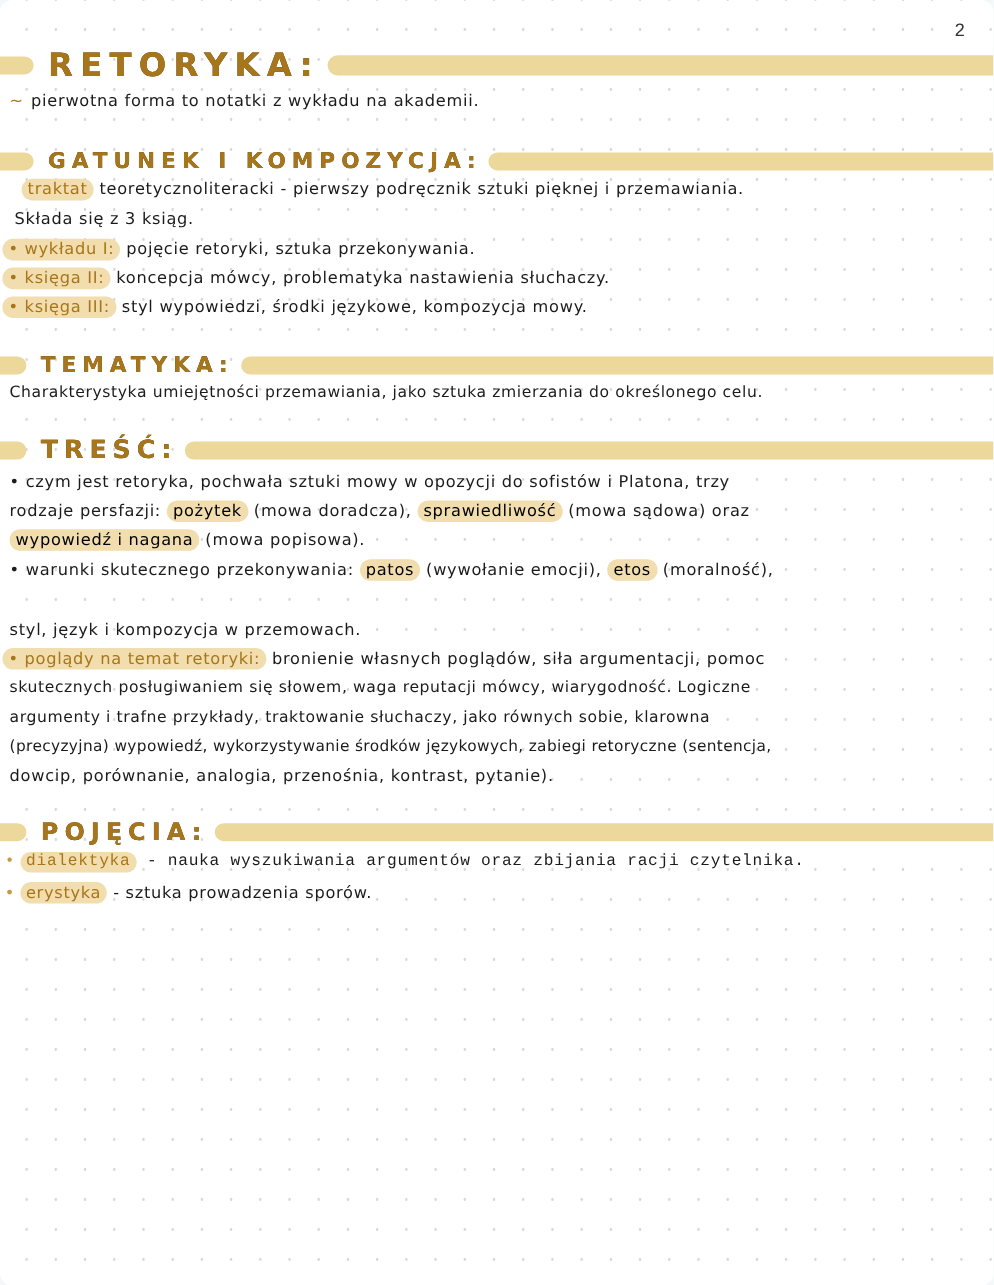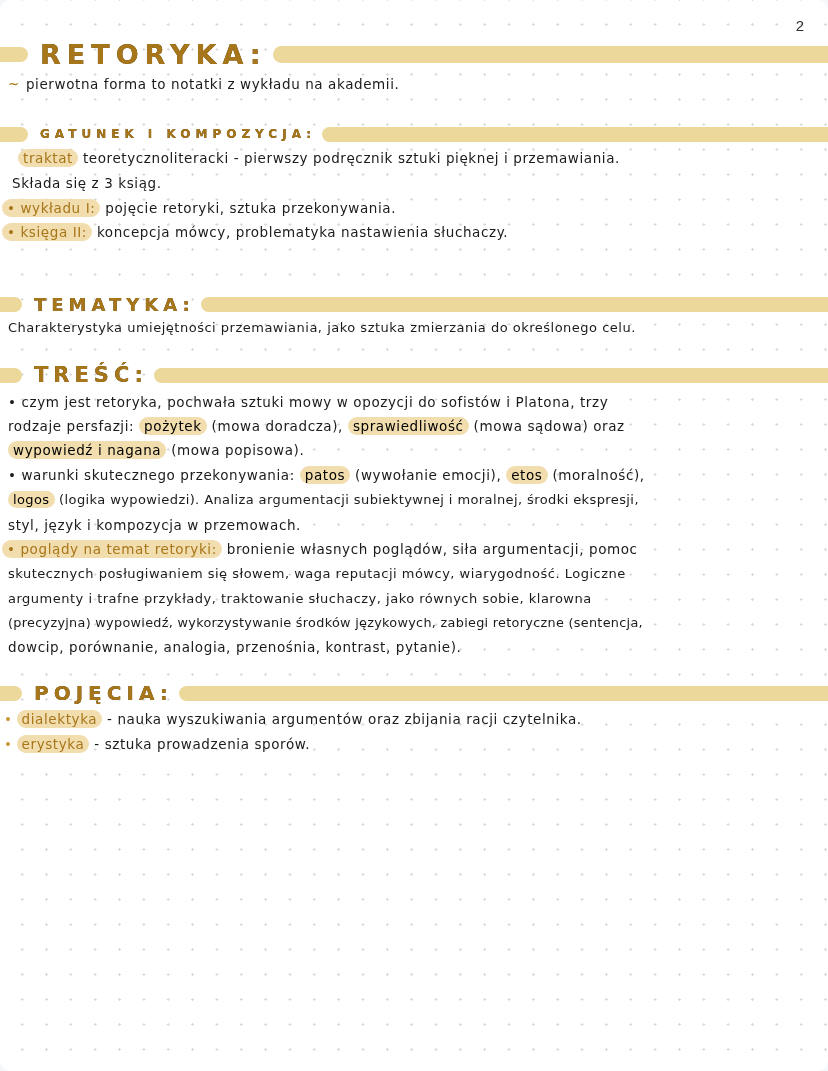--- a/index.html
+++ b/index.html
@@ -65,32 +65,35 @@
     <div class="bar-left"></div>
     <div class="header-title" style="font-size:27px; letter-spacing:6px;">RETORYKA:</div>
     <div class="bar-right" style="height:17px;"></div>
   </div>
   <div class="line" style="top:76px;">
     <span class="tilde">~</span><span>pierwotna forma to notatki z wykładu na akademii.</span>
   </div>
 
   <div class="section-header" style="top:120px;">
     <div class="bar-left"></div>
-    <div class="header-title" style="font-size:12px;">GATUNEK I KOMPOZYCJA:</div>
+    <div class="header-title" style="font-size:18px;">GATUNEK I KOMPOZYCJA:</div>
     <div class="bar-right"></div>
   </div>
   <div class="line" style="top:150px; left:18px;">
     <span class="hl">traktat</span><span> teoretycznoliteracki - pierwszy podręcznik sztuki pięknej i przemawiania.</span>
   </div>
   <div class="line" style="top:175px; left:12px;">Składa się z 3 ksiąg.</div>
   <div class="line" style="top:200px; left:2px;">
     <span class="hl">• wykładu I:</span><span> pojęcie retoryki, sztuka przekonywania.</span>
   </div>
   <div class="line" style="top:224px; left:2px;">
     <span class="hl">• księga II:</span><span> koncepcja mówcy, problematyka nastawienia słuchaczy.</span>
+  </div>
+  <div class="line" style="top:248px; left:2px;">
+    <span class="hl">• księga III:</span><span> styl wypowiedzi, środki językowe, kompozycja mowy.</span>
   </div>
 
   <div class="section-header" style="top:290px;">
     <div class="bar-left" style="width:22px;"></div>
     <div class="header-title" style="font-size:18px;">TEMATYKA:</div>
     <div class="bar-right"></div>
   </div>
   <div class="line" style="top:320px; font-size:13px; letter-spacing:0.5px;">Charakterystyka umiejętności przemawiania, jako sztuka zmierzania do określonego celu.</div>
 
   <div class="section-header" style="top:361px;">
@@ -101,37 +104,34 @@
   <div class="line" style="top:394px;">• czym jest retoryka, pochwała sztuki mowy w opozycji do sofistów i Platona, trzy</div>
   <div class="line" style="top:418px;">
     <span>rodzaje persfazji: </span><span class="hl-dark">pożytek</span><span> (mowa doradcza), </span><span class="hl-dark">sprawiedliwość</span><span> (mowa sądowa) oraz</span>
   </div>
   <div class="line" style="top:442px;">
     <span class="hl-dark">wypowiedź i nagana</span><span> (mowa popisowa).</span>
   </div>
   <div class="line" style="top:467px;">
     <span>• warunki skutecznego przekonywania: </span><span class="hl-dark">patos</span><span> (wywołanie emocji), </span><span class="hl-dark">etos</span><span> (moralność),</span>
   </div>
-  <div class="line" style="top:492px; font-size:13px; letter-spacing:0.4px;">
-    <span class="hl-dark">logos</span><span> (logika wypowiedzi). Analiza argumentacji subiektywnej i moralnej, środki ekspresji,</span>
-  </div>
   <div class="line" style="top:517px;">styl, język i kompozycja w przemowach.</div>
   <div class="line" style="top:541px; left:2px;">
     <span class="hl">• poglądy na temat retoryki:</span><span> bronienie własnych poglądów, siła argumentacji, pomoc</span>
   </div>
   <div class="line" style="top:566px; font-size:13px; letter-spacing:0.5px;">skutecznych posługiwaniem się słowem, waga reputacji mówcy, wiarygodność. Logiczne</div>
   <div class="line" style="top:591px; font-size:13px; letter-spacing:0.5px;">argumenty i trafne przykłady, traktowanie słuchaczy, jako równych sobie, klarowna</div>
   <div class="line" style="top:615px; font-size:12.8px; letter-spacing:0.3px;">(precyzyjna) wypowiedź, wykorzystywanie środków językowych, zabiegi retoryczne (sentencja,</div>
   <div class="line" style="top:639px;">dowcip, porównanie, analogia, przenośnia, kontrast, pytanie).</div>
 
   <div class="section-header" style="top:679px;">
     <div class="bar-left" style="width:22px;"></div>
     <div class="header-title" style="font-size:20px;">POJĘCIA:</div>
     <div class="bar-right"></div>
   </div>
-  <div class="line" style="top:711px; left:4px;">
+  <div class="line" style="top:711px; left:4px;font-family:Liberation Mono, monospace;">
     <span class="bullet">•</span><span class="hl">dialektyka</span><span> - nauka wyszukiwania argumentów oraz zbijania racji czytelnika.</span>
   </div>
   <div class="line" style="top:736px; left:4px;">
     <span class="bullet">•</span><span class="hl">erystyka</span><span> - sztuka prowadzenia sporów.</span>
   </div>
 
 </div>
 
 </body></html>

